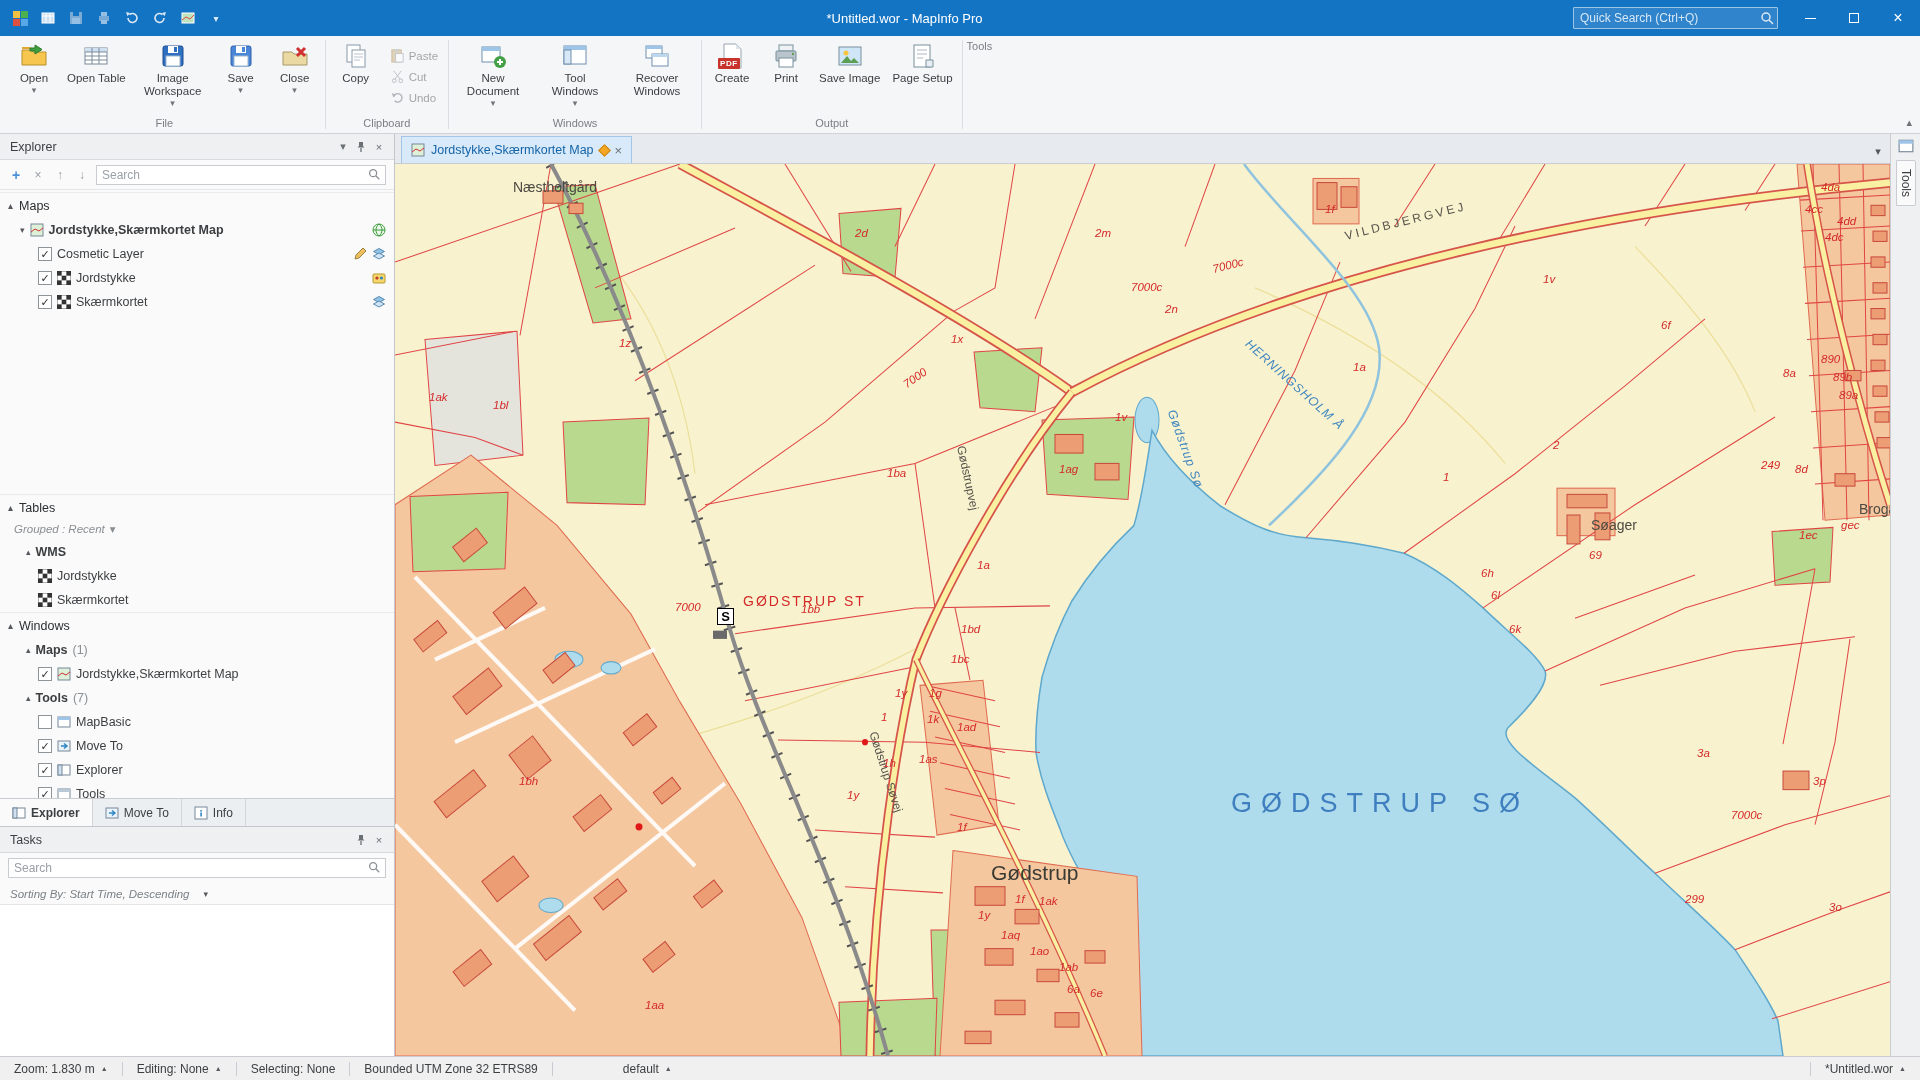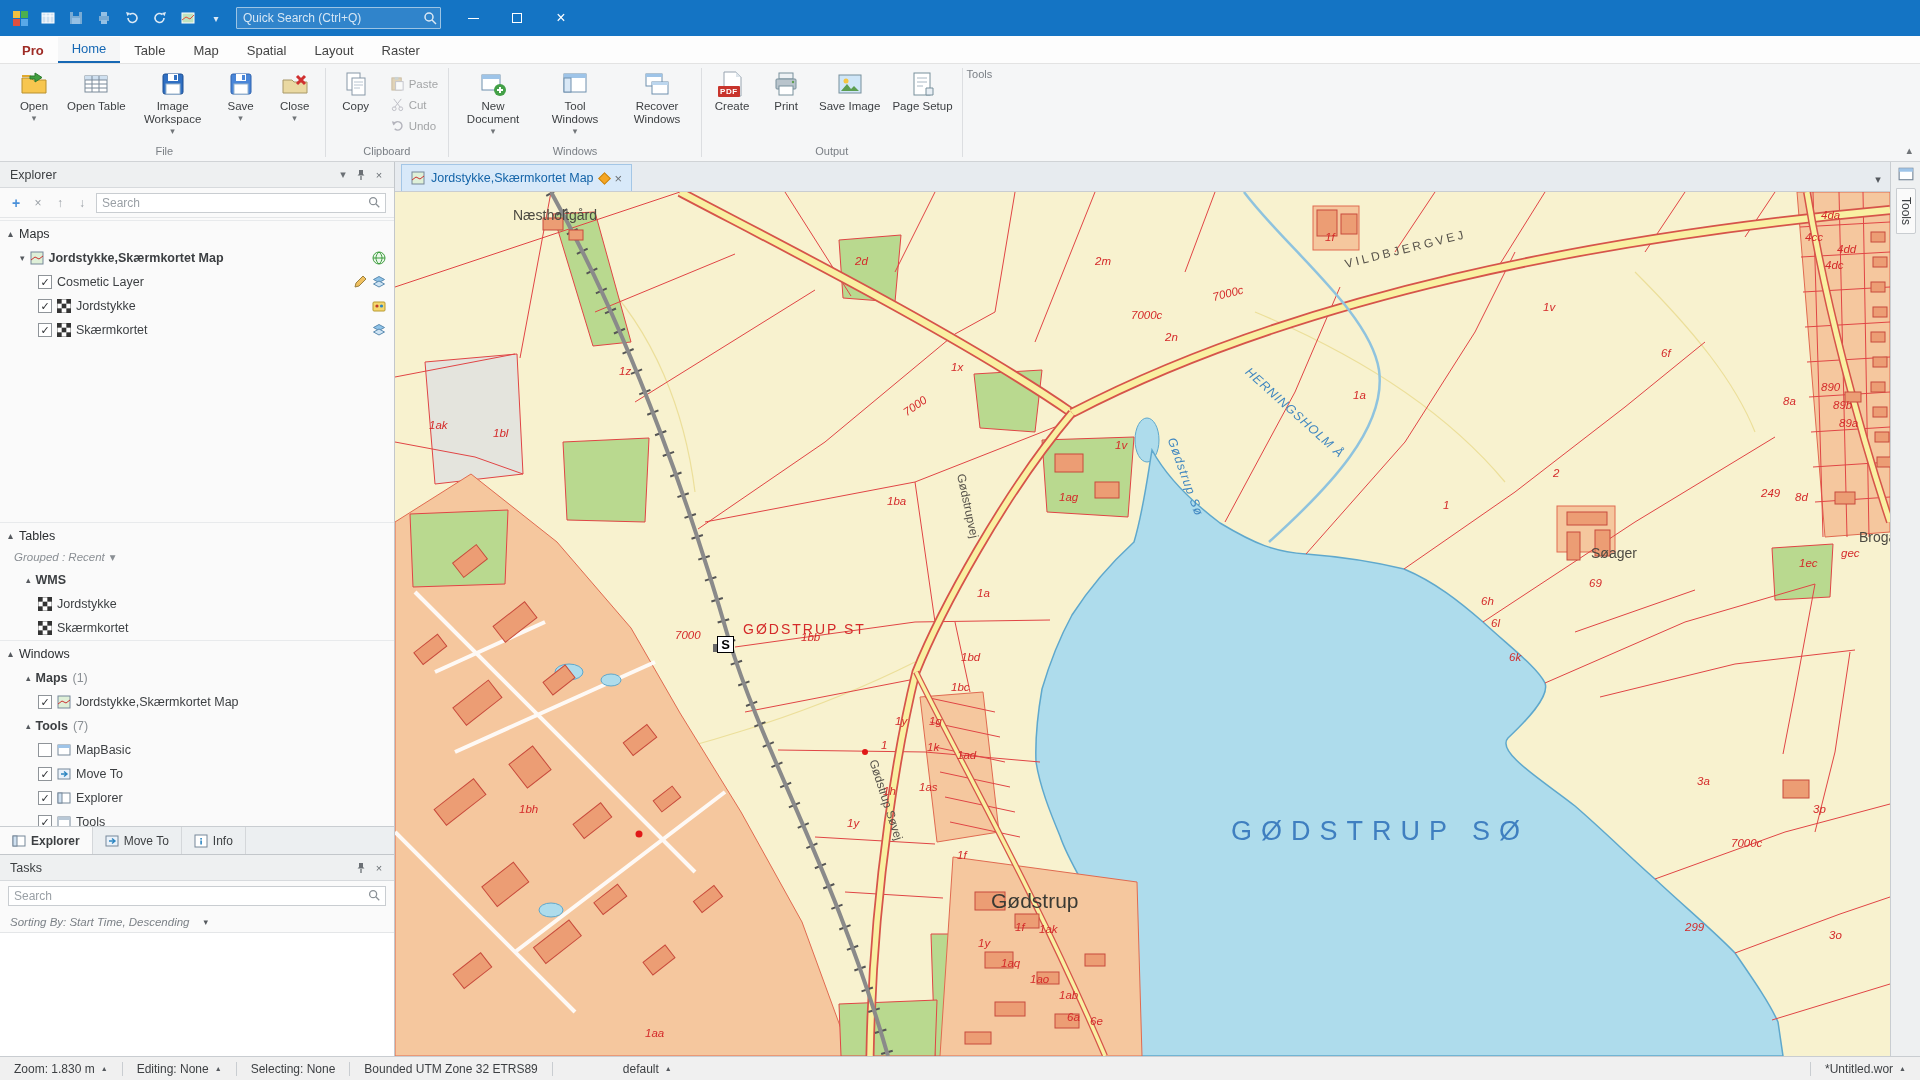--- a/index.html
+++ b/index.html
@@ -171,20 +171,21 @@
       <div class="qat-btn">
         <svg width="16" height="16" viewBox="0 0 16 16">
             <rect x="2" y="3" width="12" height="10" fill="#bfe3bf" stroke="#fff"></rect>
             <path d="M2 10 l4 -3 4 2 4 -4" stroke="#e05040" fill="none"></path>
           </svg>
       </div>
       <div class="qat-btn">
         <span style="font-size:10px; color:#dce9f5">▾</span>
       </div>
     </div>
+    <div class="title-text">*Untitled.wor - MapInfo Pro</div>
     <div class="qsearch">
       <input type="text" placeholder="Quick Search (Ctrl+Q)" style="">
       <span class="mag">
         <svg width="16" height="16" viewBox="0 0 16 16">
             <circle cx="7" cy="7" r="4" fill="none" stroke="#dce9f5" stroke-width="1.5"></circle>
             <path d="M10 10 L14 14" stroke="#dce9f5" stroke-width="1.5"></path>
           </svg>
       </span>
     </div>
     <div class="win-controls">
@@ -193,29 +194,20 @@
         </div>
       <div class="win-btn">
           <span class="max-glyph"></span>
         </div>
       <div class="win-btn">
           <span style="font-size:16px">×</span>
         </div>
     </div>
   </div>
 
-  <div class="ribbon-tabs">
-    <div class="rtab pro">Pro</div>
-    <div class="rtab active">Home</div>
-    <div class="rtab">Table</div>
-    <div class="rtab">Map</div>
-    <div class="rtab">Spatial</div>
-    <div class="rtab">Layout</div>
-    <div class="rtab">Raster</div>
-  </div>
 
   <div class="ribbon">
 
     <div class="rgroup">
       <div class="rgroup-buttons">
         <div class="bigbtn">
           <span class="bicon">
             <svg viewBox="0 0 28 28">
                 <path d="M2 8 v-3 h8 l2 2 h-10z" fill="#dfa92f"></path>
                 <path d="M2 8 h9 l2 2 h13 v13 H2z" fill="#f7c64f" stroke="#b8902f"></path>

